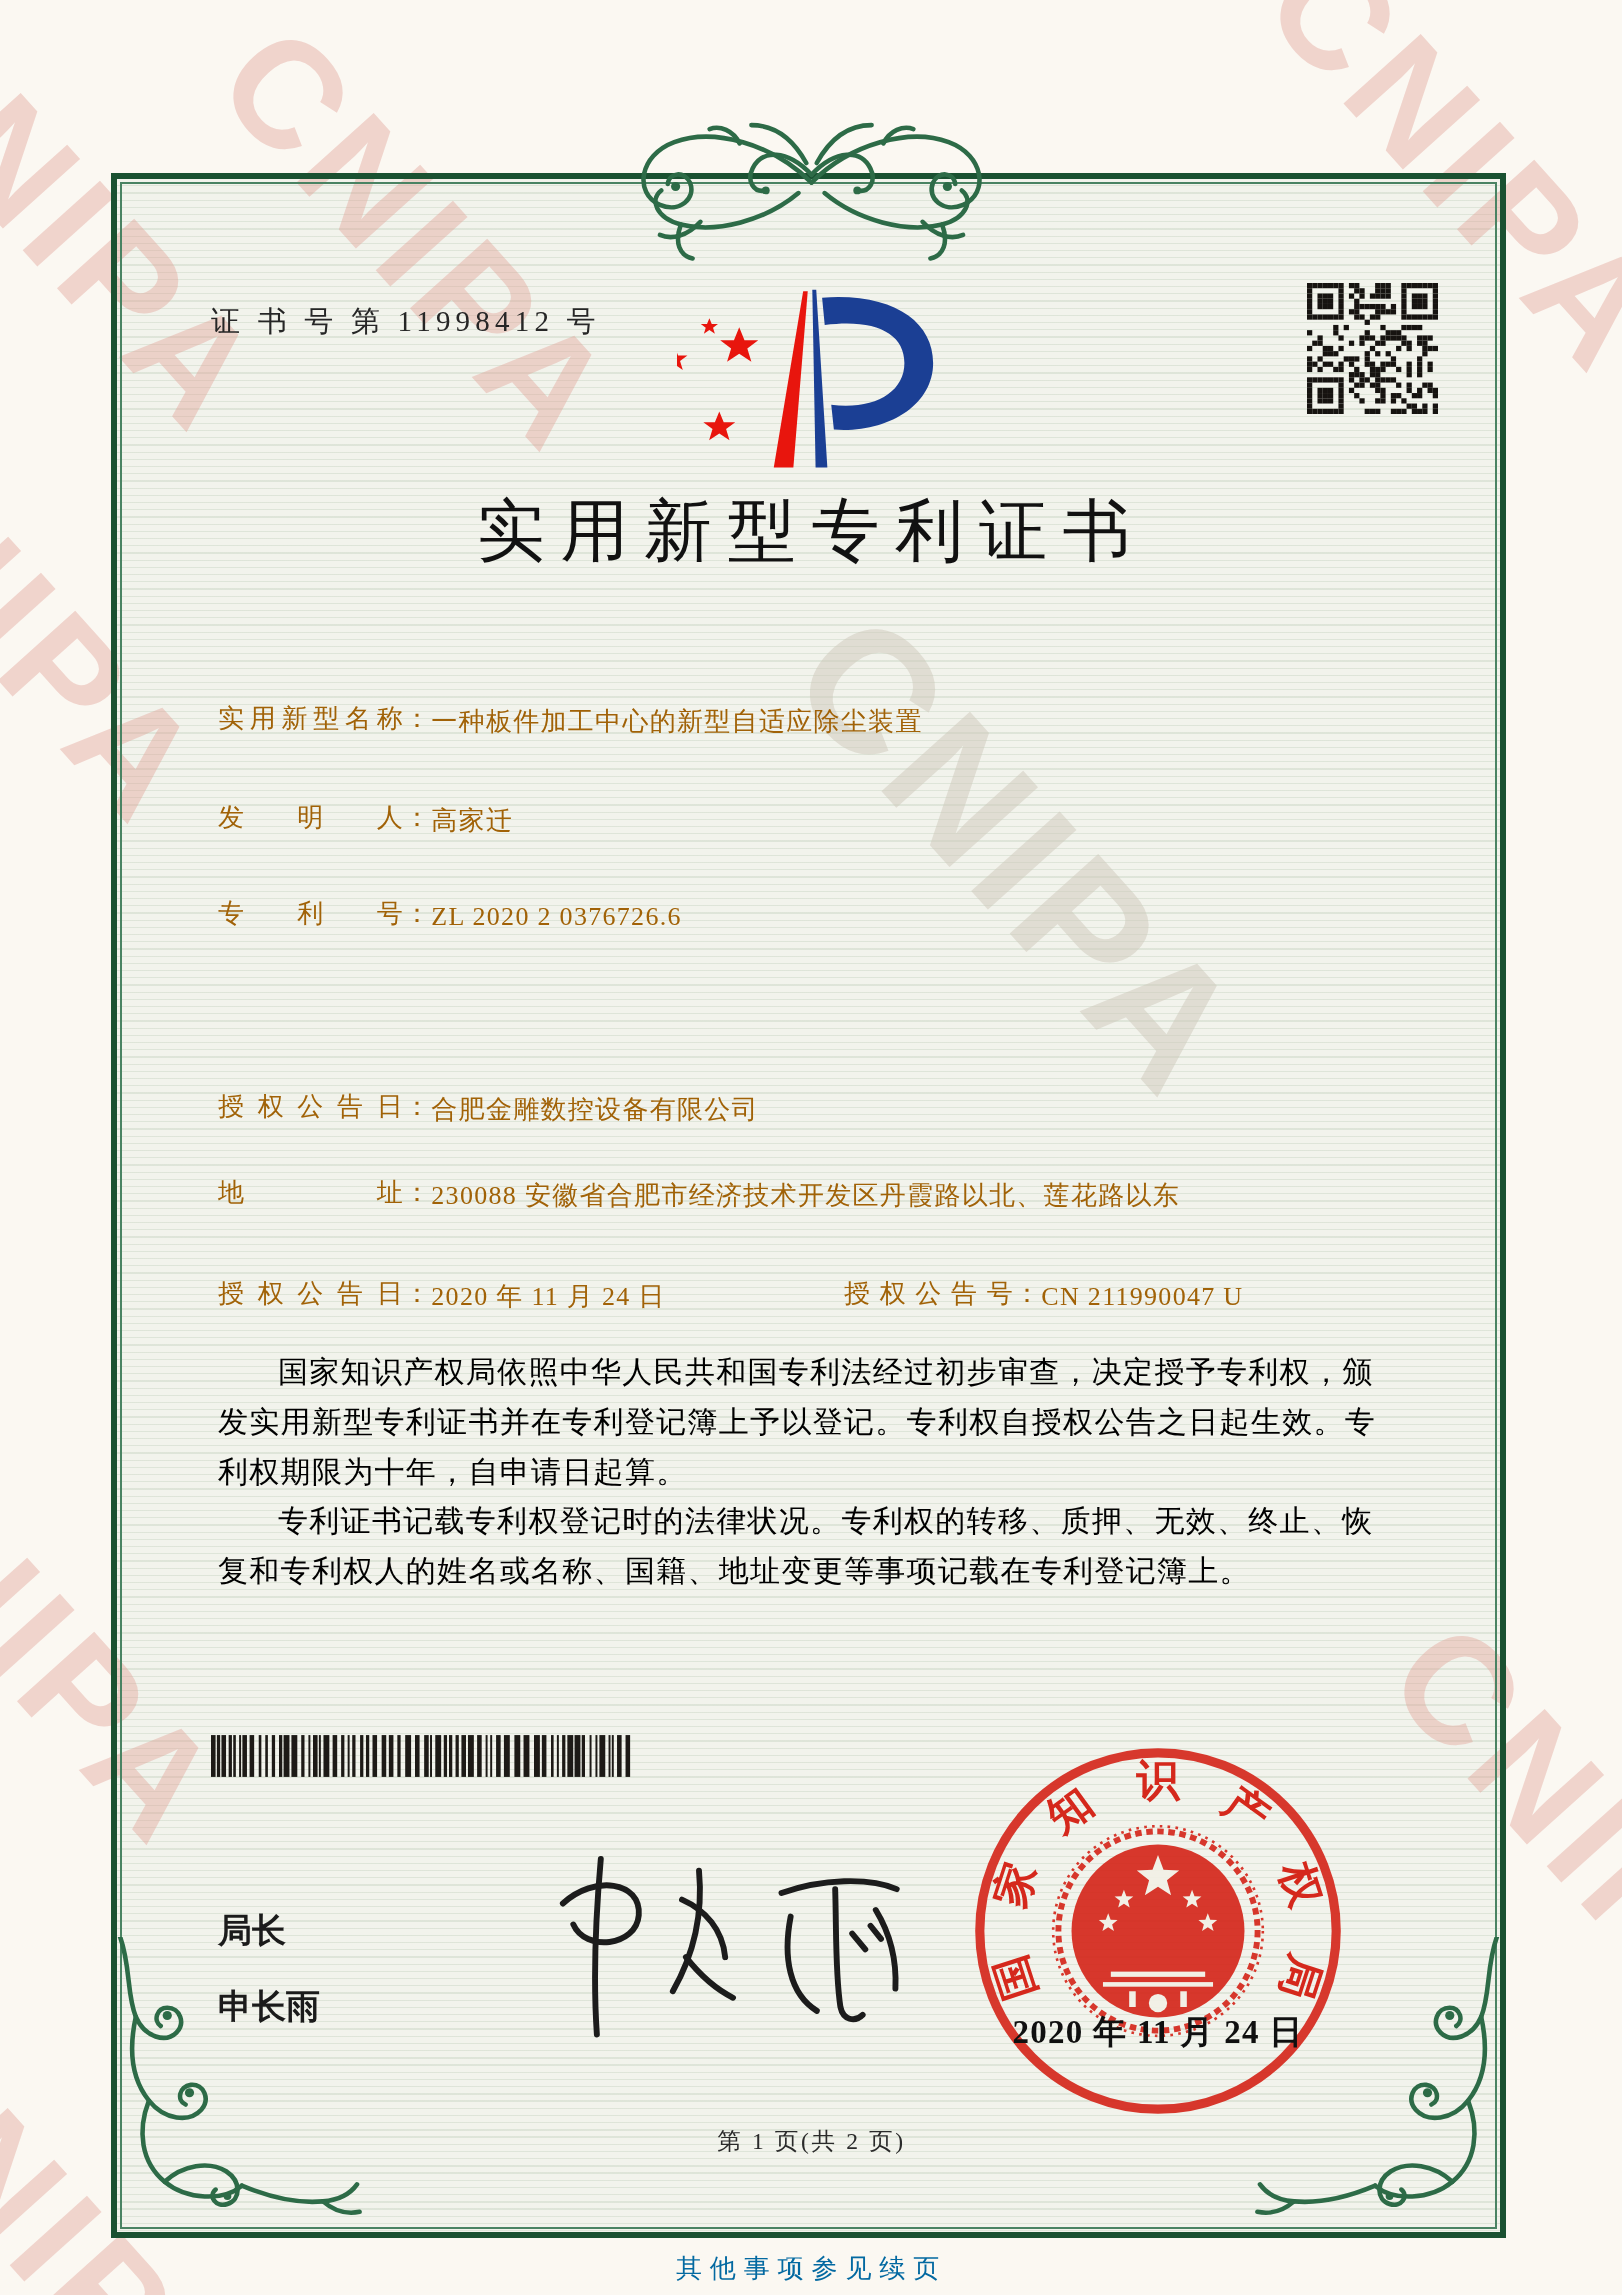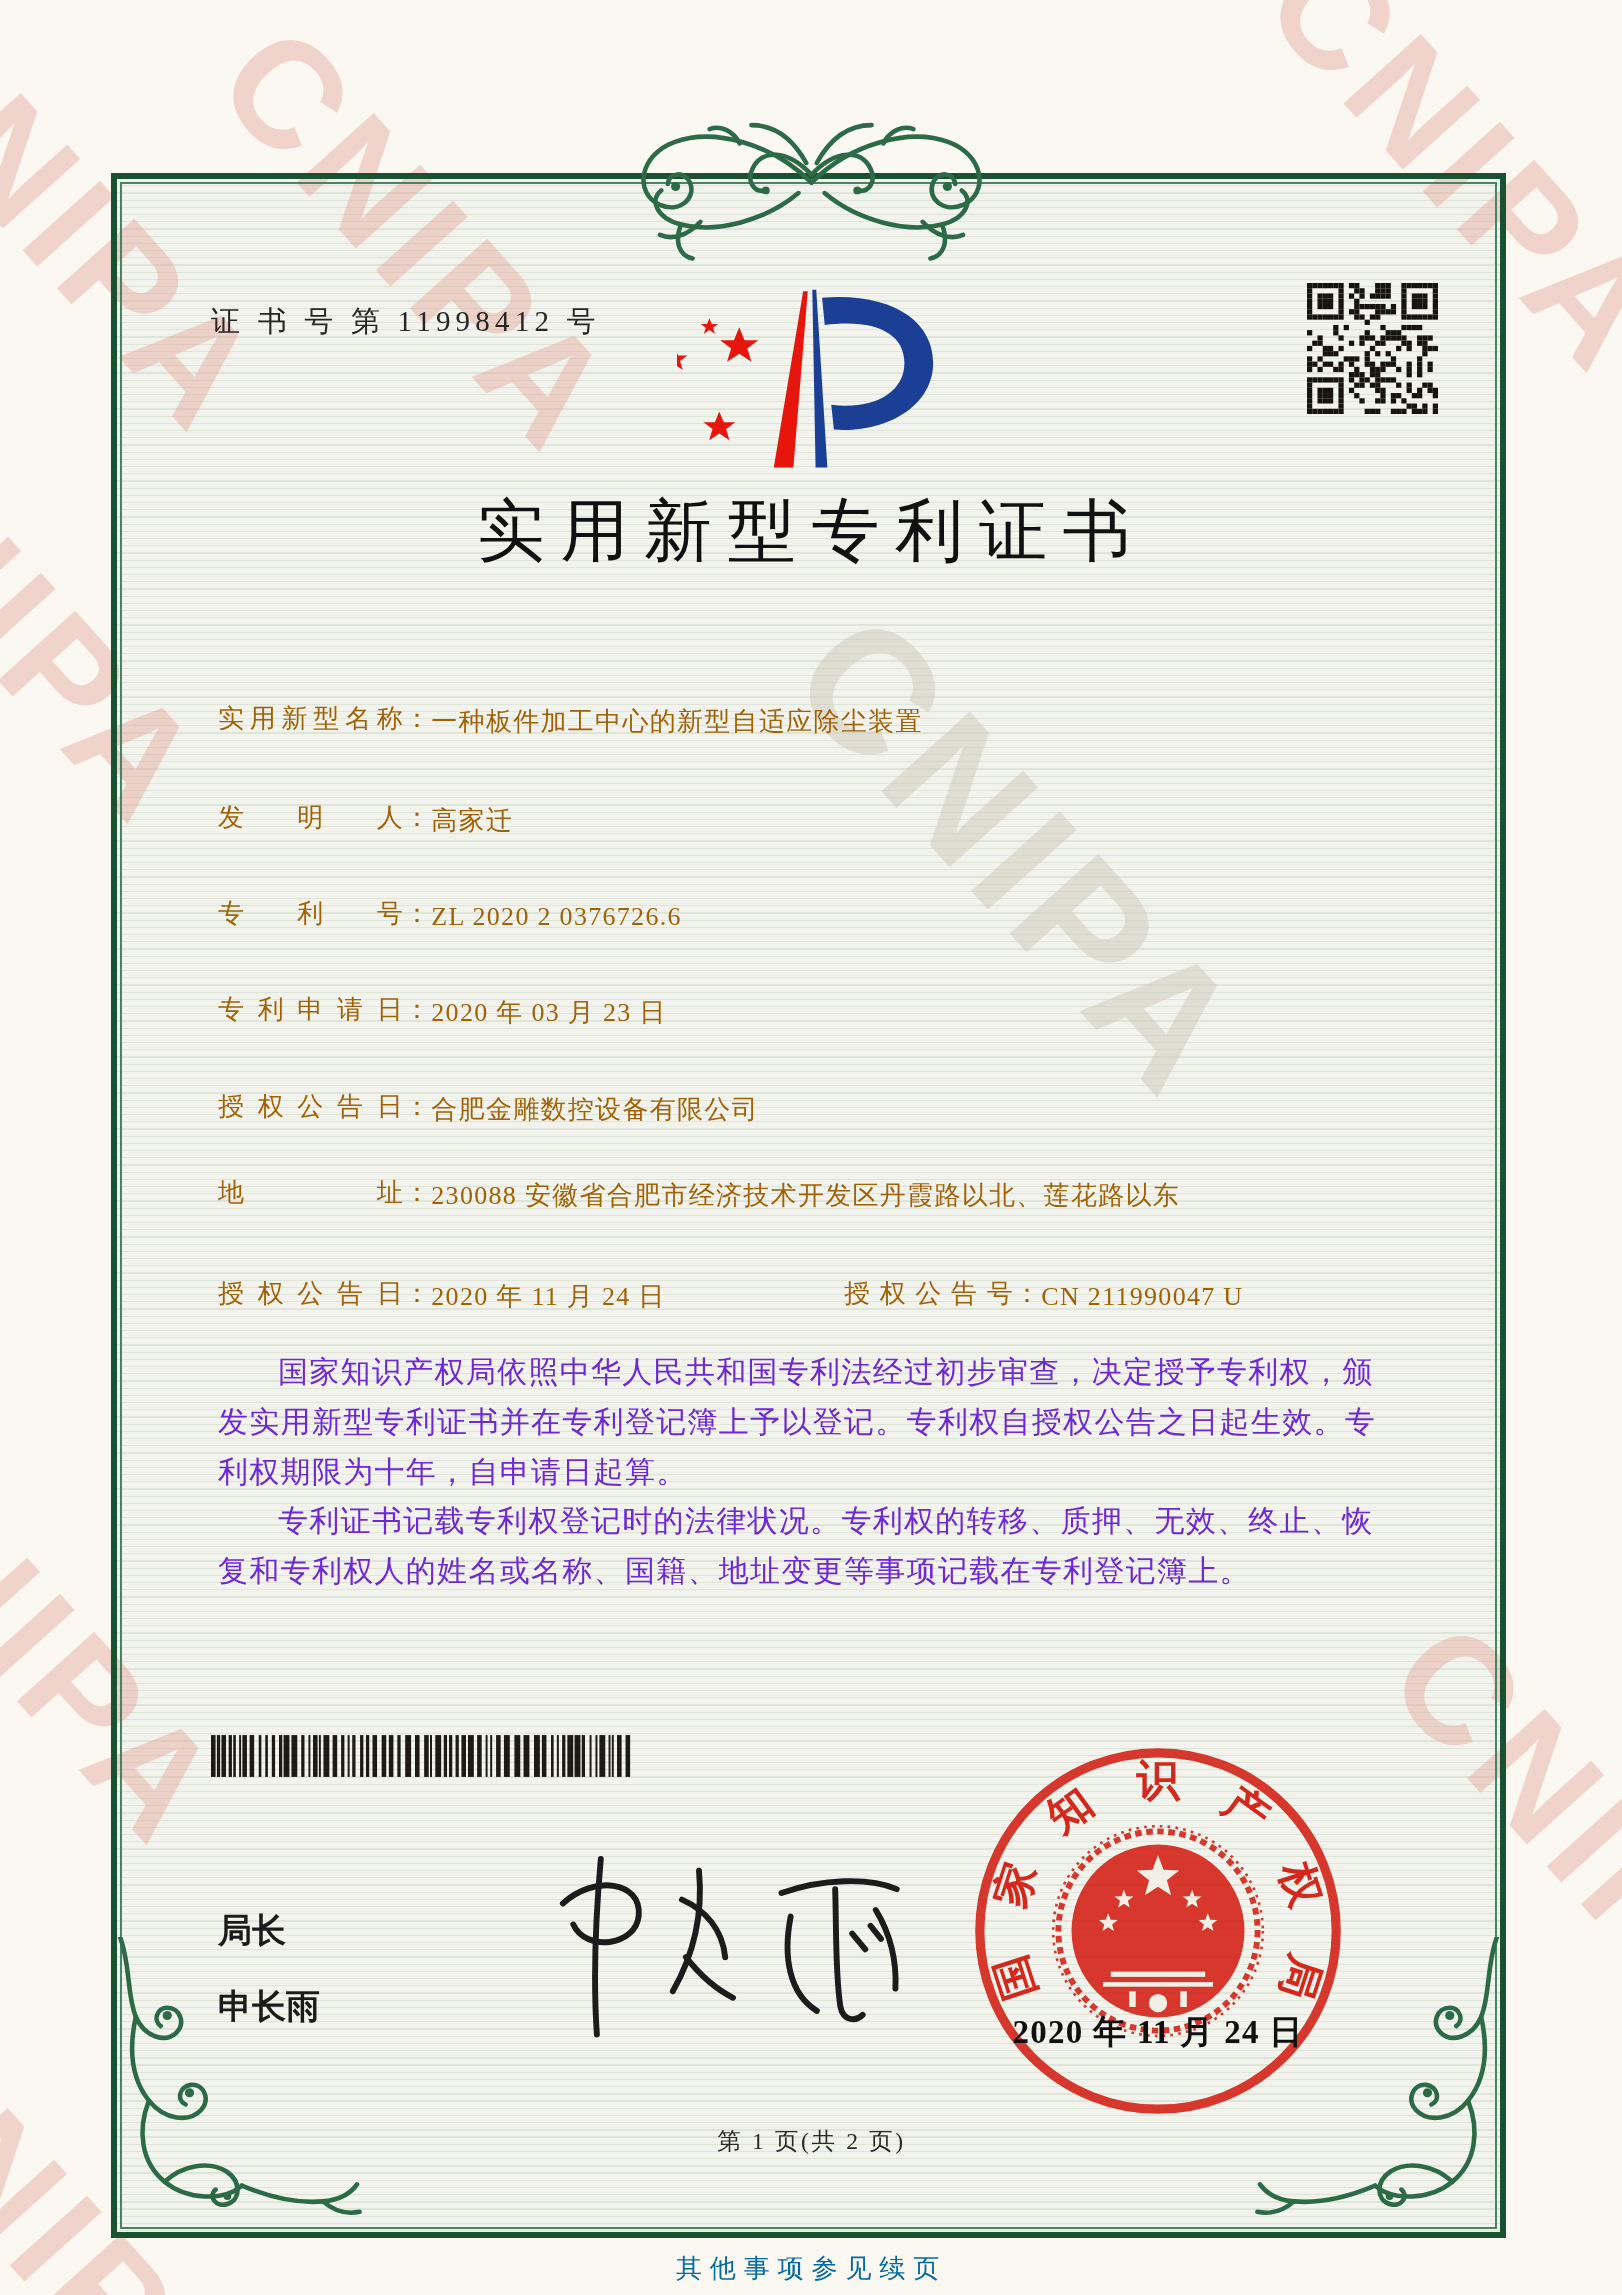--- a/index.html
+++ b/index.html
@@ -53,21 +53,21 @@
   }
   .fcolon{ display:inline-block; vertical-align:top; }
   .fvalue{ display:inline-block; vertical-align:top; max-width:880px; line-height:1.6; }
   #row-name{ top:701px; } #row-inventor{ top:800px; } #row-patno{ top:896px; }
   #row-filing{ top:992px; } #row-patentee{ top:1089px; } #row-address{ top:1175px; }
   #row-grantdate{ top:1276px; } #row-grantno{ top:1276px; left:844px; }
   #row-grantno .flabel{ width:170px; }
   
   #body-paragraphs{
     position:absolute; left:218px; top:1347px; width:1184px; z-index:3;
-    font-size:30px; line-height:1.66; letter-spacing:1.3px; color:#6d28d9;
+    font-size:30px; line-height:1.66; letter-spacing:1.3px; color:#000000;
   }
   #body-paragraphs p{ margin:0; text-indent:2em; }
   
   #barcode{ position:absolute; left:211px; top:1735px; z-index:3; }
   
   #director-label{ position:absolute; left:218px; top:1908px; z-index:3;
     font-size:34px; font-weight:bold; font-family:"Liberation Sans","DejaVu Sans",sans-serif; color:#1b1b1b;}
   #director-name{ position:absolute; left:218px; top:1984px; z-index:3;
     font-size:34px; font-weight:bold; font-family:"Liberation Sans","DejaVu Sans",sans-serif; color:#1b1b1b;}
   #signature{ position:absolute; left:517px; top:1813px; z-index:3; }
@@ -446,23 +446,20 @@
 
   <div class="frow" id="row-name">
     <span class="flabel">实用新型名称</span><span class="fcolon">：</span><span class="fvalue">一种板件加工中心的新型自适应除尘装置</span>
   </div>
   <div class="frow" id="row-inventor">
     <span class="flabel">发明人</span><span class="fcolon">：</span><span class="fvalue">高家迁</span>
   </div>
   <div class="frow" id="row-patno">
     <span class="flabel">专利号</span><span class="fcolon">：</span><span class="fvalue">ZL 2020 2 0376726.6</span>
   </div>
-  <div class="frow" id="row-filing">
-    <span class="flabel">专利申请日</span><span class="fcolon">：</span><span class="fvalue">2020 年 03 月 23 日</span>
-  </div>
   <div class="frow" id="row-patentee">
     <span class="flabel">授权公告日</span><span class="fcolon">：</span><span class="fvalue">合肥金雕数控设备有限公司</span>
   </div>
   <div class="frow" id="row-address">
     <span class="flabel">地址</span><span class="fcolon">：</span><span class="fvalue">230088 安徽省合肥市经济技术开发区丹霞路以北、莲花路以东</span>
   </div>
   <div class="frow" id="row-grantdate">
     <span class="flabel">授权公告日</span><span class="fcolon">：</span><span class="fvalue">2020 年 11 月 24 日</span>
   </div>
   <div class="frow" id="row-grantno">

